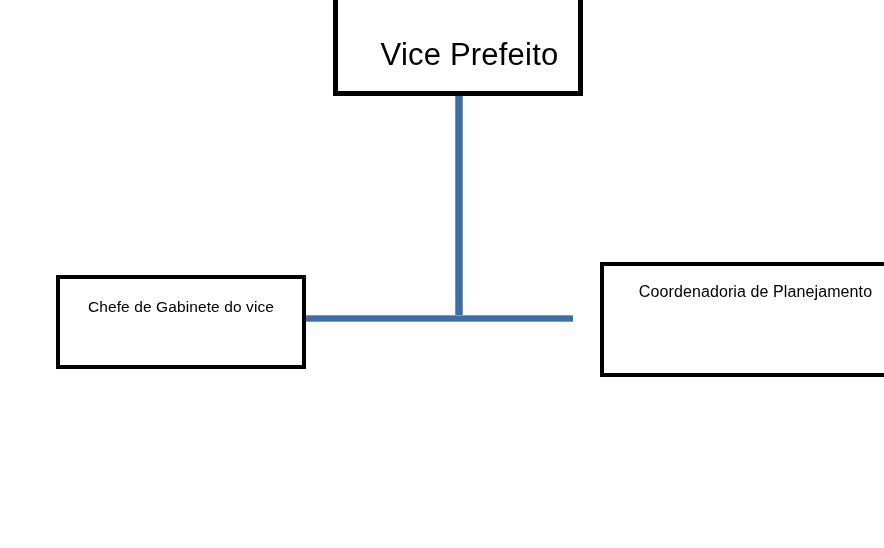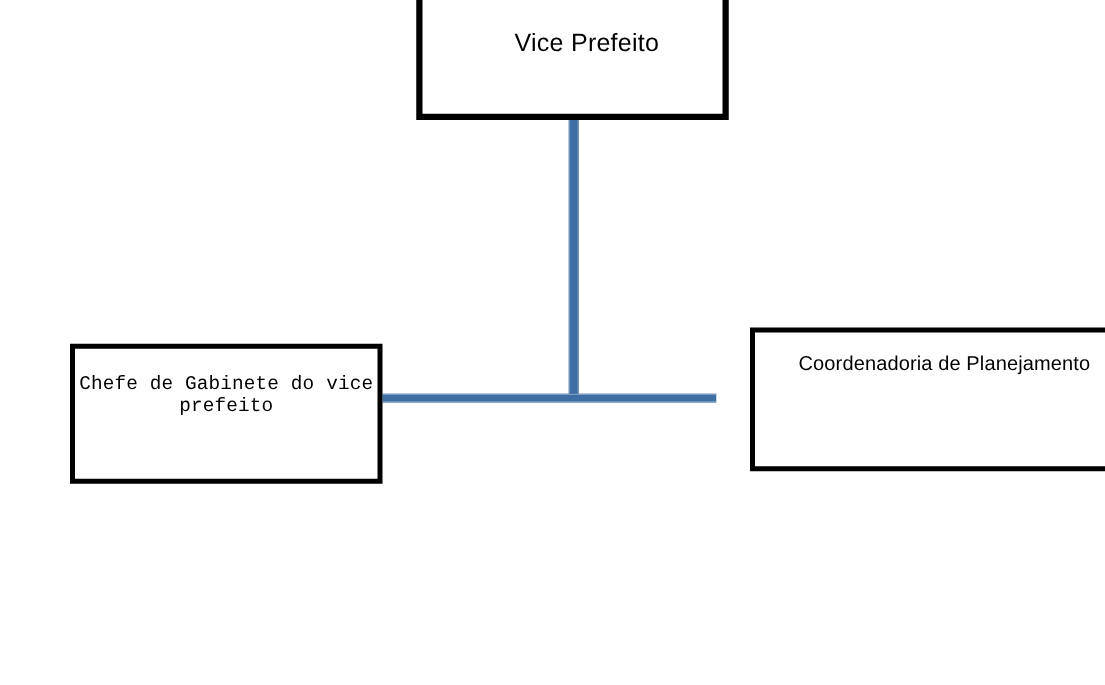--- a/index.html
+++ b/index.html
@@ -62,33 +62,32 @@
 
   #node-vice-prefeito {
     left: 333px;
     top: -5px;
     width: 250px;
     height: 101px;
     border-width: 5px;
   }
   #node-vice-prefeito .node-label {
     display: block;
-    margin-top: 24px;
-    font-size: 20px;
+    margin-top: 37px;
+    font-size: 31px;
     letter-spacing: 0.2px;
     padding-left: 23px;
   }
 
   #node-chefe-gabinete {
     left: 56px;
     top: 275px;
     width: 250px;
-    height: 112px;
+    height: 94px;
     border-width: 4px;
-    font-family: Liberation Mono, monospace;
   }
   #node-chefe-gabinete .node-label {
     display: block;
     margin-top: 19px;
     font-size: 15.5px;
     letter-spacing: 0.1px;
   }
 
   #node-coordenadoria {
     left: 600px;
@@ -116,21 +115,21 @@
   <div class="connector" id="connector-vertical"></div>
 
   <div class="connector" id="connector-horizontal"></div>
 
   <div class="node" id="node-vice-prefeito">
     <span class="node-label">Vice Prefeito</span>
   </div>
 
   <div class="node" id="node-chefe-gabinete">
     <span class="node-label"><span class="line1">Chefe de Gabinete do vice</span>
-      <span class="line2">prefeito</span></span>
+      </span>
   </div>
 
   <div class="node" id="node-coordenadoria">
     <span class="node-label"><span class="line1">Coordenadoria de Planejamento</span>
       </span>
   </div>
 
 </div>
 
 </body></html>

